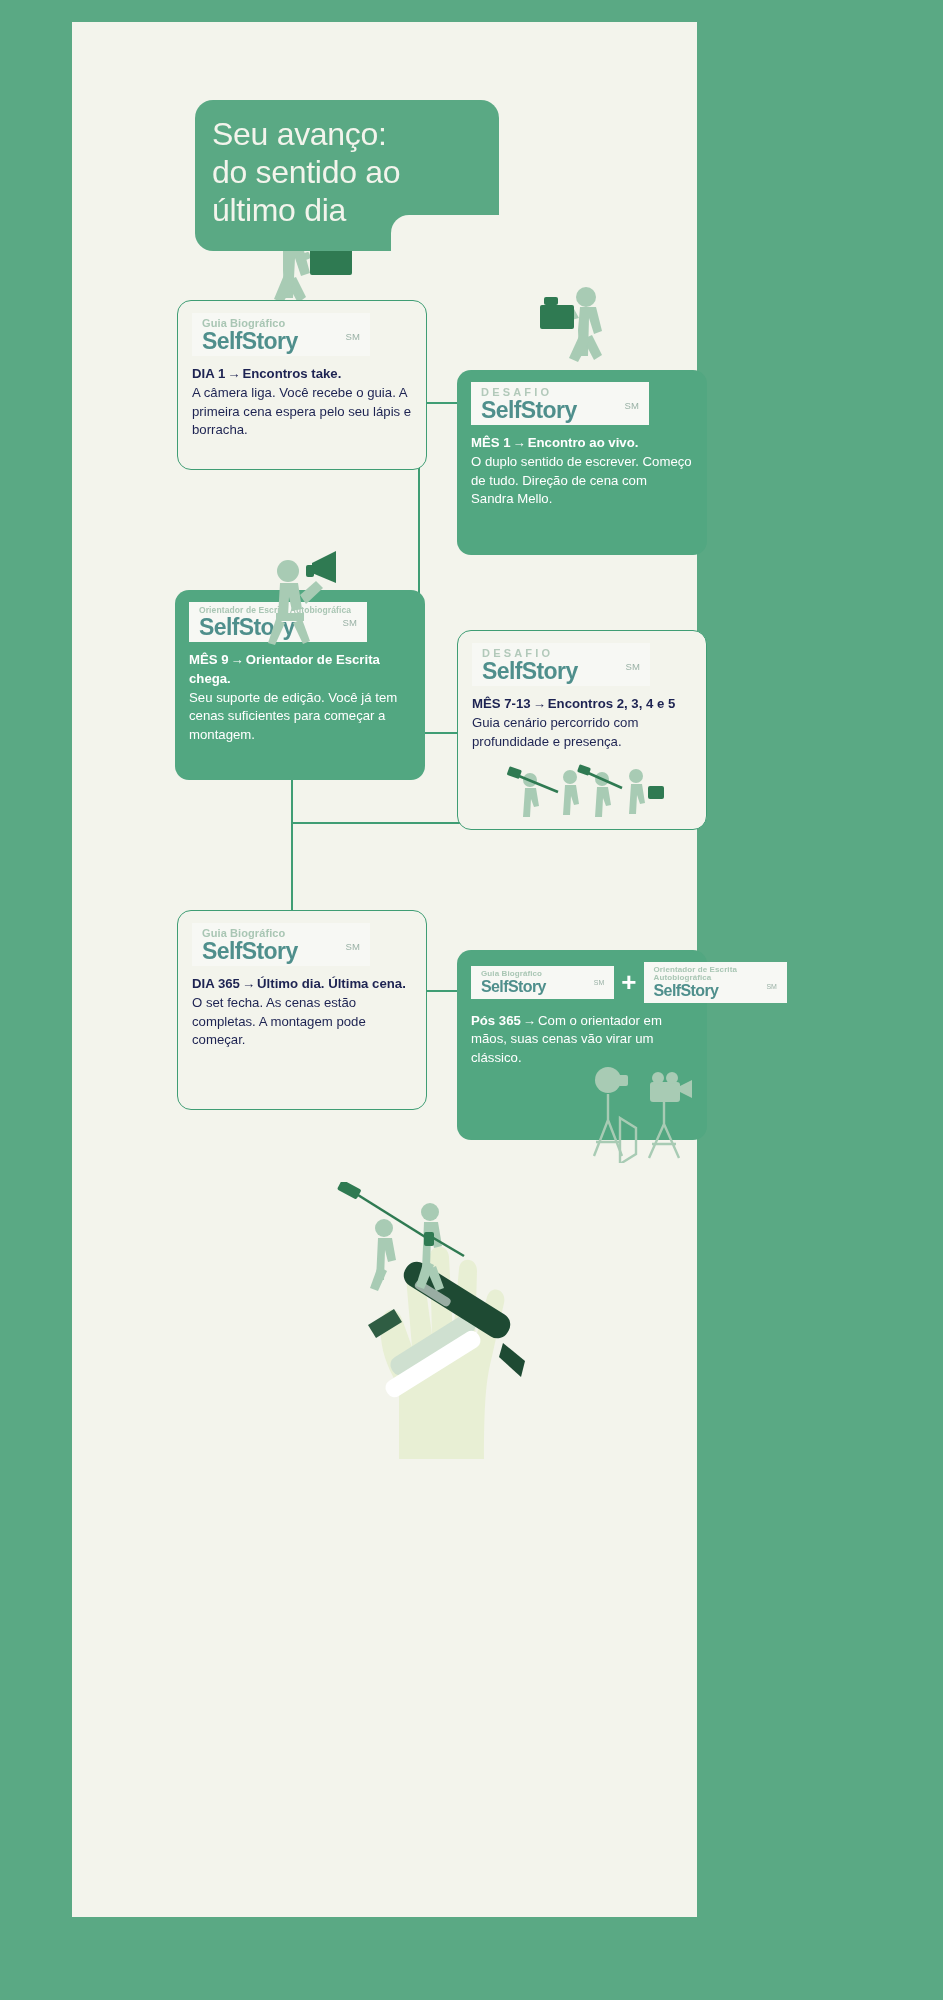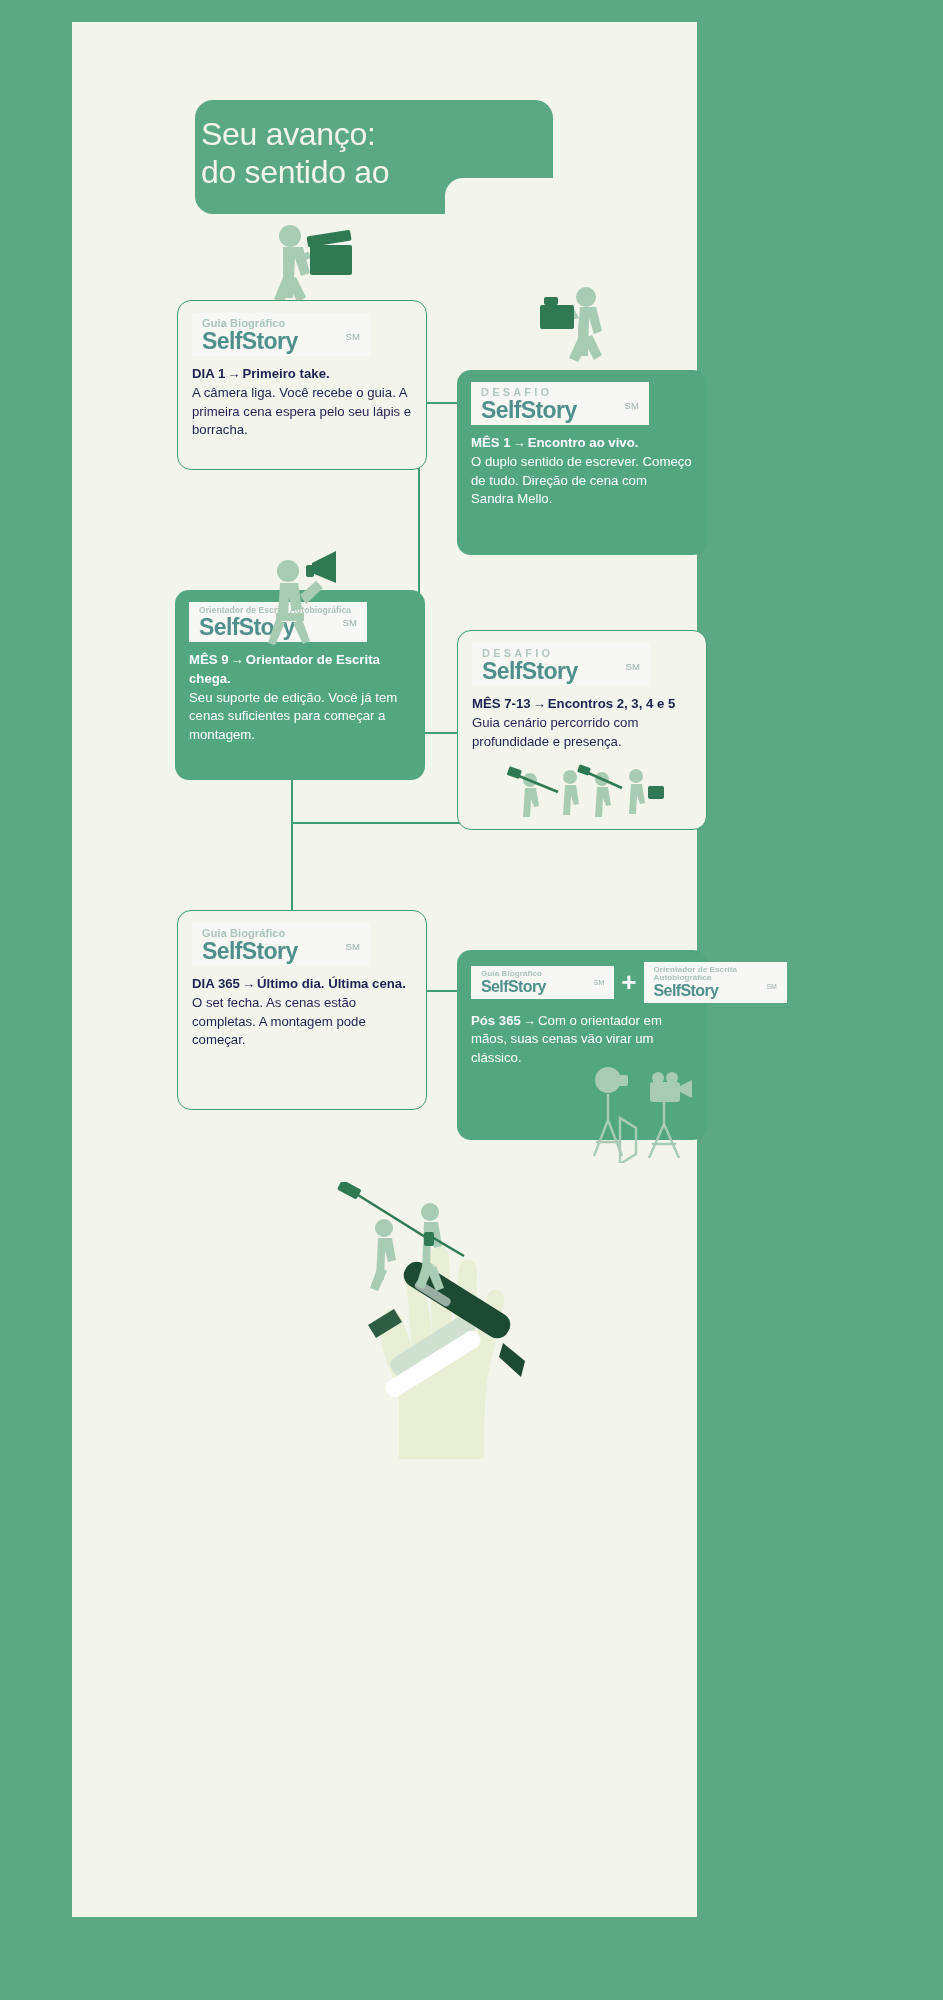--- a/index.html
+++ b/index.html
@@ -23,22 +23,22 @@
     width: 625px;
     height: 1895px;
     background: #f3f4ec;
   }
 
   
   .title-block {
     position: absolute;
     left: 123px;
     top: 78px;
-    width: 358px;
-    padding: 16px 26px 22px 6px;
+    width: 304px;
+    padding: 16px 26px 22px 17px;
     background: #5aa984;
     border-radius: 18px;
     color: #f3f4ec;
     font-size: 32px;
     line-height: 1.18;
     font-weight: 400;
     letter-spacing: -0.3px;
     z-index: 6;
   }
   .title-line { display: block; white-space: nowrap; }
@@ -289,21 +289,21 @@
     <div class="conn h" style="left:346px; top:968px; width:44px;"></div>
     <div class="conn v" style="left:346px; top:900px; height:170px;"></div>
 
     <div class="card outline" style="left:105px; top:278px; width:250px; height:170px;">
       <div class="card-body">
         <span class="logo">
           <span class="kicker">Guia Biográfico</span>
           <span class="word"><span>SelfStory</span><span class="sm">SM</span></span>
         </span>
         <div class="ctext dark">
-          <b>DIA 1</b><span class="arrow">→</span><b>Primeiro take.</b><br>
+          <b>DIA 1</b><span class="arrow">→</span><b>Encontros take.</b><br>
           <span>A câmera liga. Você recebe o guia. A primeira cena espera pelo seu lápis e borracha.</span>
         </div>
       </div>
     </div>
 
     <div class="card filled" style="left:385px; top:348px; width:250px; height:185px;">
       <div class="card-body">
         <span class="logo">
           <span class="kicker spaced">DESAFIO</span>
           <span class="word"><span>SelfStory</span><span class="sm">SM</span></span>
@@ -369,17 +369,18 @@
         </div>
         <div class="ctext light">
           <b>Pós 365</b><span class="arrow">→</span><span>Com o orientador em mãos, suas cenas vão virar um clássico.</span>
         </div>
       </div>
     </div>
 
     <div class="title-block">
       <span class="title-line">Seu avanço:</span>
       <span class="title-line">do sentido ao</span>
+      <span class="title-line">último dia</span>
       <span class="title-notch"></span>
     </div>
 
   </div>
 </div>
 
 </body></html>

